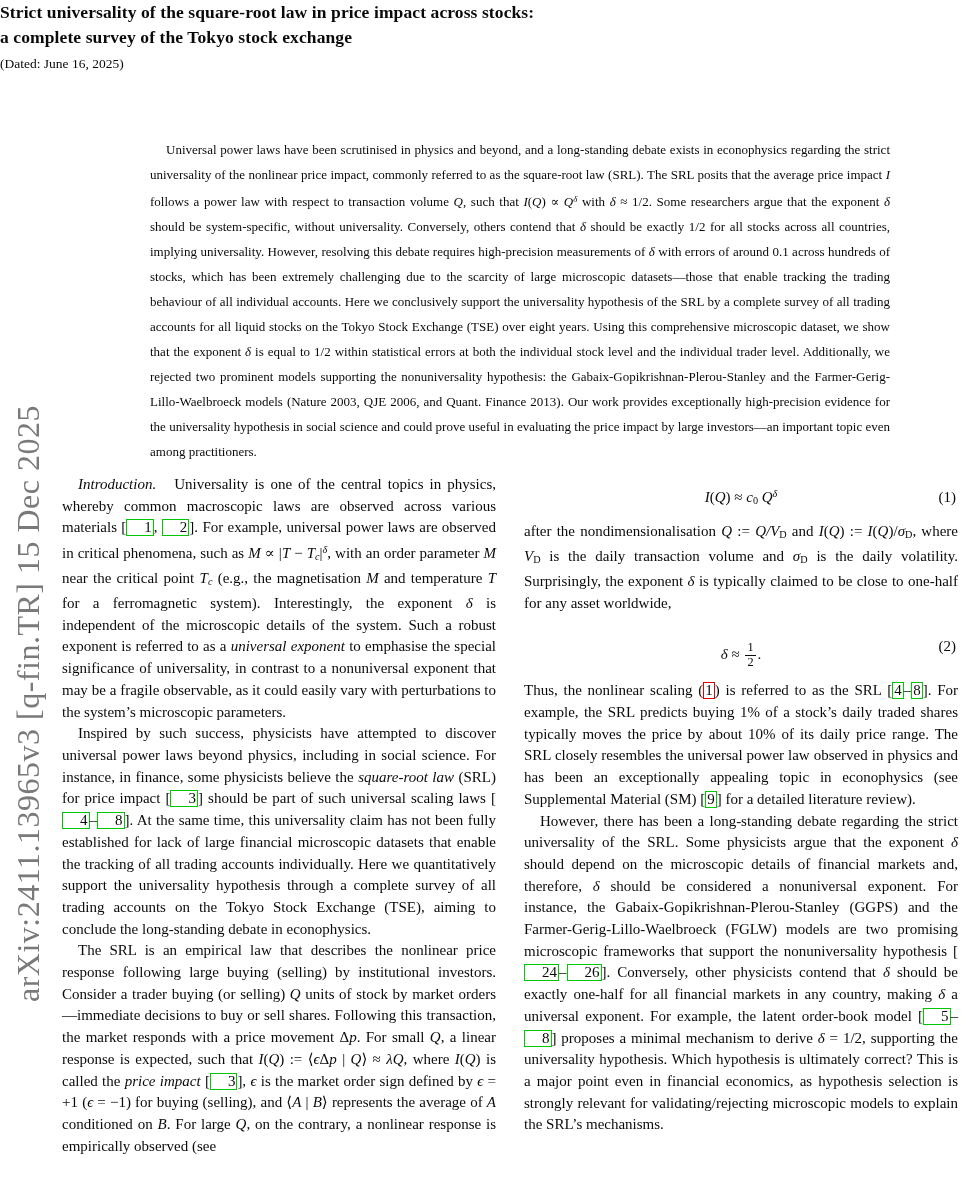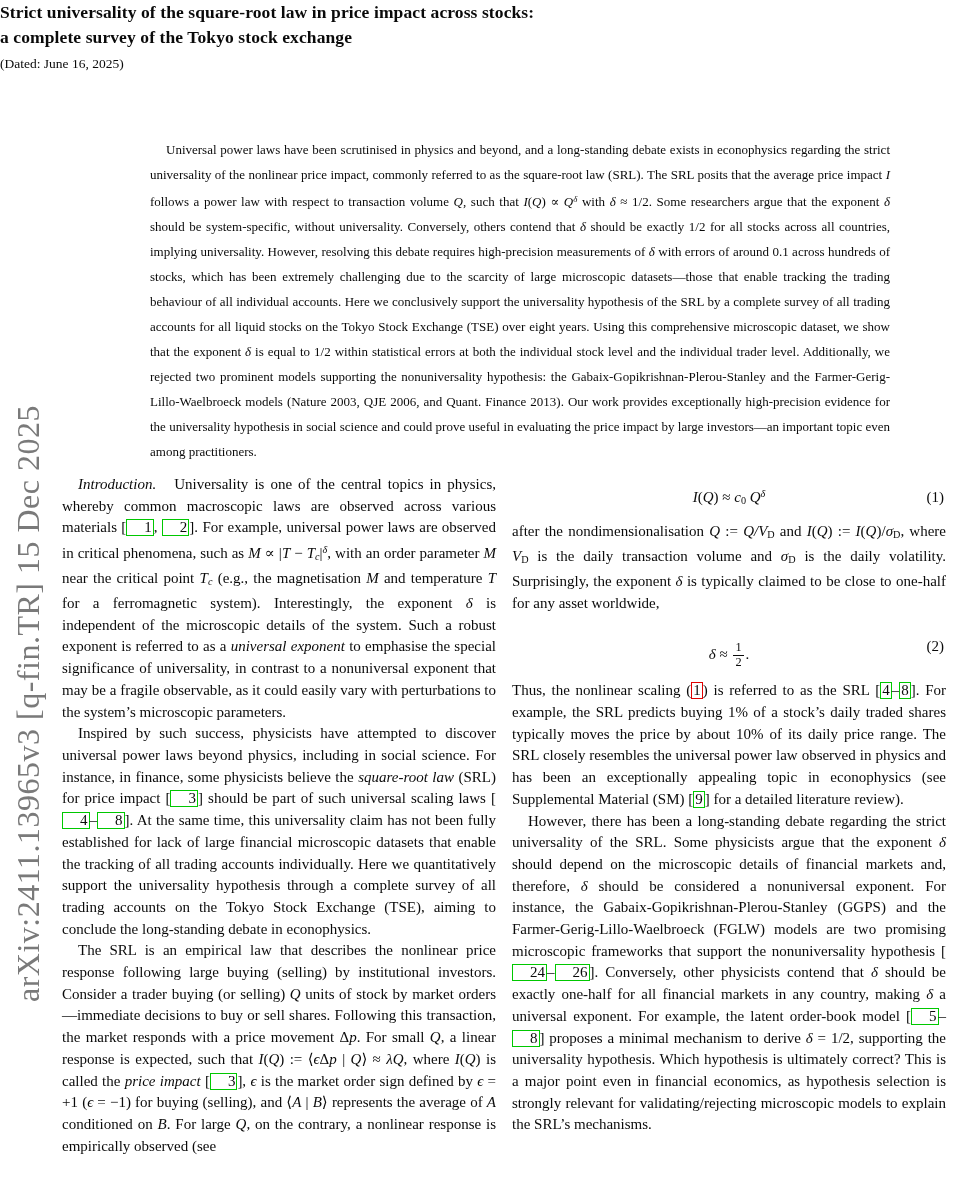--- a/index.html
+++ b/index.html
@@ -45,21 +45,21 @@
     line-height:25px;
     text-align:justify;
     text-indent:16px;
   }
   
   .columns{
     position:absolute;
     left:62px; top:474px;
     width:904px;
     display:flex;
-    gap:16px;
+    gap:28px;
   }
   .col{ width:434px; font-size:15px; line-height:21.7px; text-align:justify; }
   .para{ margin:0; text-indent:16px; }
   .para.cont{ text-indent:0; }
   
   .eqrow{
     position:relative;
     display:flex;
     align-items:flex-end;
     justify-content:center;

